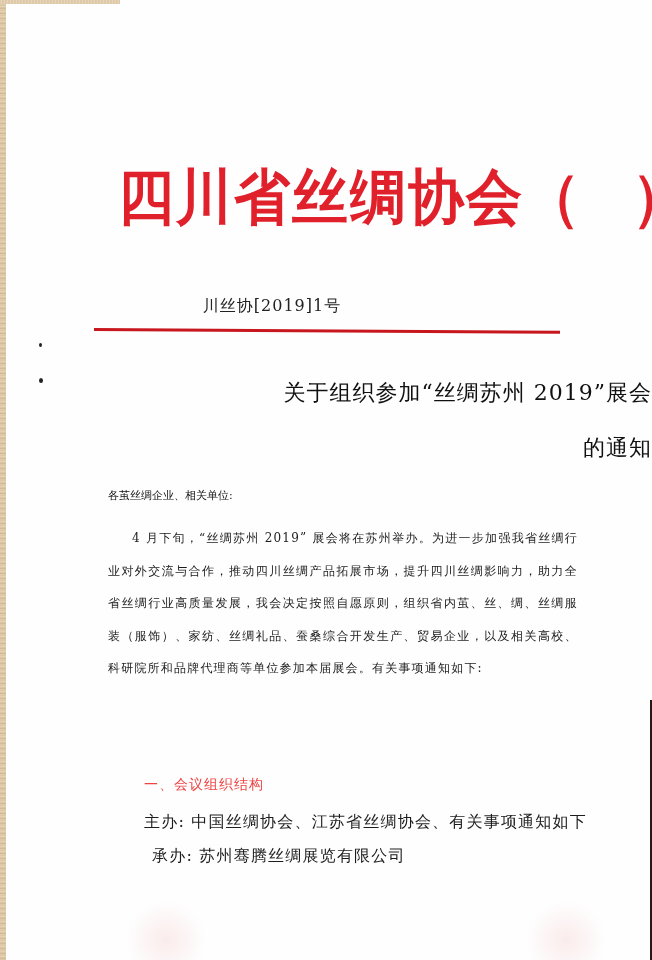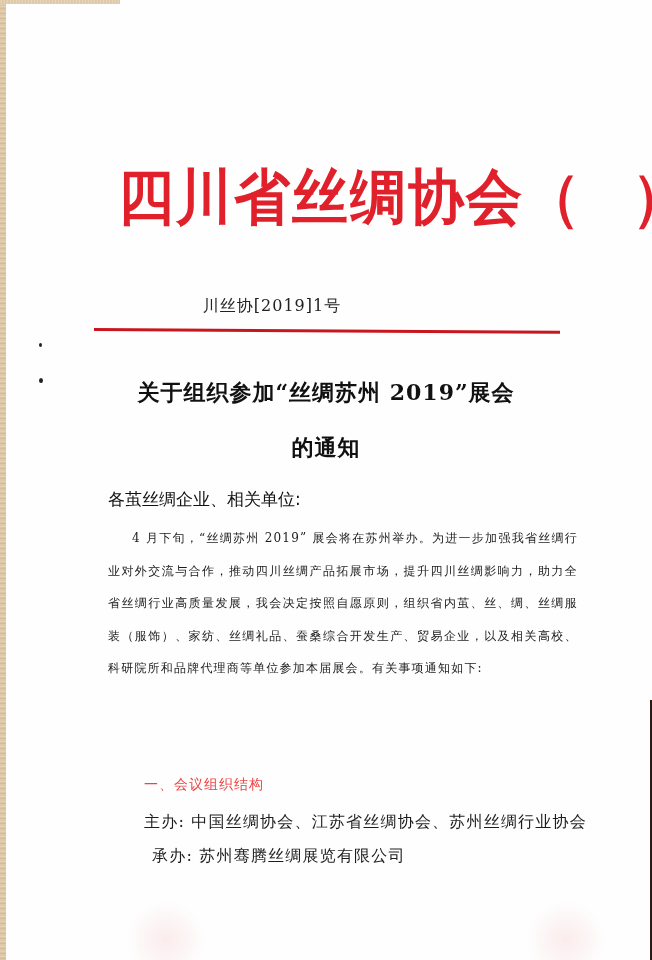--- a/index.html
+++ b/index.html
@@ -77,44 +77,44 @@
     }
     .speck {
       position: absolute;
       background: #222;
       border-radius: 50%;
     }
     .title {
       position: absolute;
       left: 0;
       width: 652px;
-      text-align: center;
+      text-align: right;
       font-family: "DejaVu Serif", "Liberation Serif", serif;
-      font-weight: bold;
+      font-weight: normal;
       font-size: 22px;
       color: #111;
       letter-spacing: 1px;
     }
     .title.line1 { top: 378px; }
     .title.line2 { top: 433px; }
     .body-text {
       position: absolute;
       left: 108px;
       width: 470px;
       font-size: 12px;
       line-height: 32.5px;
       color: #1c1c1c;
       letter-spacing: 1.2px;
     }
     .salutation {
       position: absolute;
       left: 108px;
       top: 488px;
       font-family: "DejaVu Sans", "Liberation Sans", sans-serif;
-      font-size: 17px;
+      font-size: 11px;
       color: #111;
     }
     .paragraph {
       top: 522px;
       text-indent: 2em;
       text-align: justify;
       text-align-last: left;
     }
     .section-heading {
       position: absolute;
@@ -164,14 +164,14 @@
 
 <div class="title line1">关于组织参加“丝绸苏州 2019”展会</div>
 <div class="title line2">的通知</div>
 
 <div class="salutation">各茧丝绸企业、相关单位:</div>
 
 <div class="body-text paragraph">4 月下旬，“丝绸苏州 2019” 展会将在苏州举办。为进一步加强我省丝绸行业对外交流与合作，推动四川丝绸产品拓展市场，提升四川丝绸影响力，助力全省丝绸行业高质量发展，我会决定按照自愿原则，组织省内茧、丝、绸、丝绸服装（服饰）、家纺、丝绸礼品、蚕桑综合开发生产、贸易企业，以及相关高校、科研院所和品牌代理商等单位参加本届展会。有关事项通知如下:</div>
 
 <div class="section-heading">一、会议组织结构</div>
 
-<div class="detail-line host">主办: 中国丝绸协会、江苏省丝绸协会、苏州丝绸行业协会</div>
+<div class="detail-line host">主办: 中国丝绸协会、江苏省丝绸协会、有关事项通知如下</div>
 <div class="detail-line organizer">承办: 苏州骞腾丝绸展览有限公司</div>
 
 </body></html>

